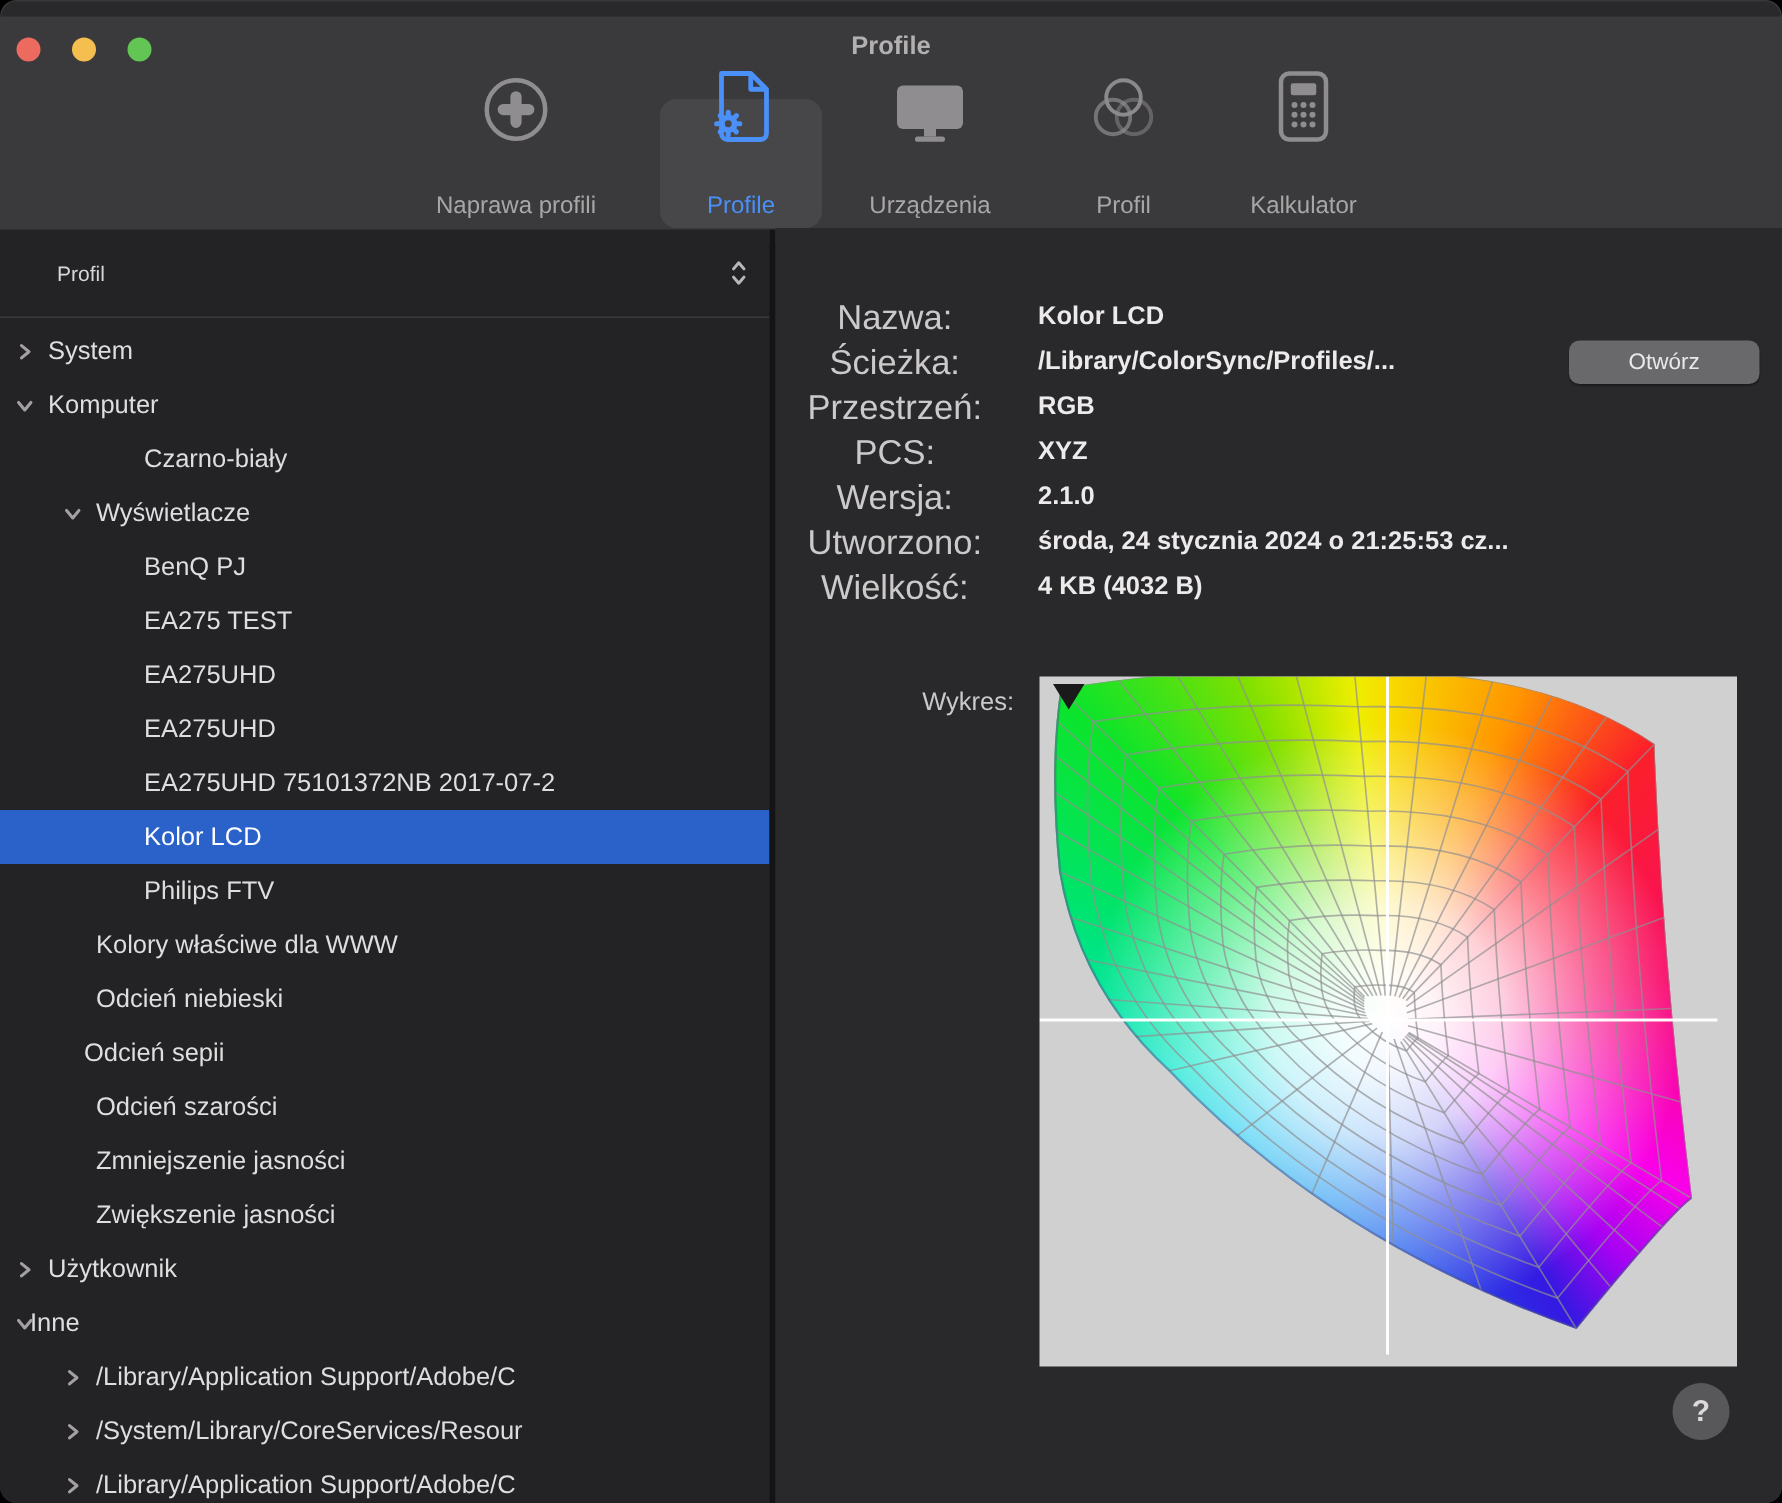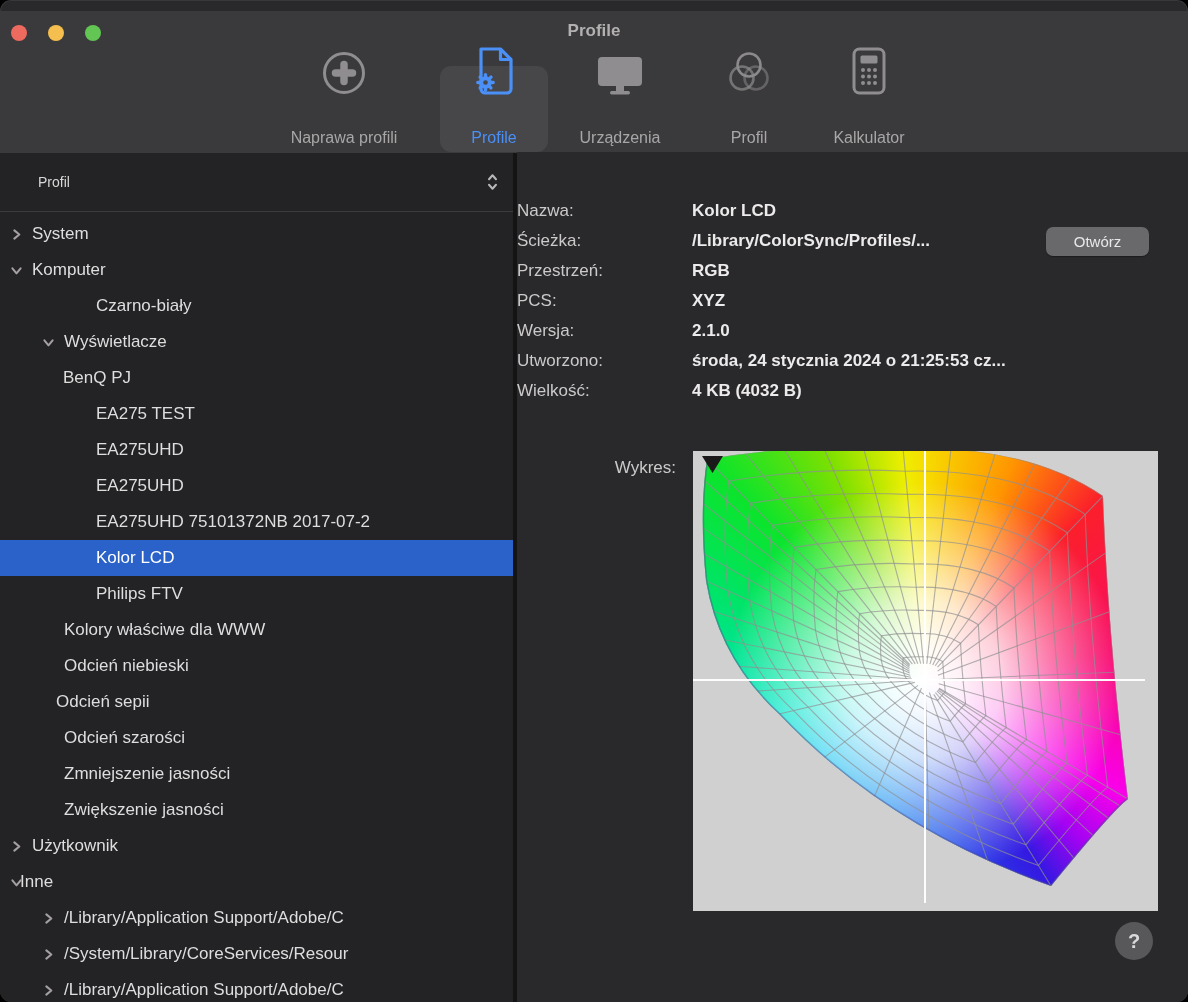--- a/index.html
+++ b/index.html
@@ -32,23 +32,23 @@
   .tree{position:absolute;left:0;top:63px;width:513px;}
   .trow{position:relative;height:36px;line-height:36px;font-size:17px;color:#dfdedf;white-space:nowrap;overflow:hidden;}
   .trow.selected{background:#2a62c9;color:#ffffff;}
   .trow .chev{position:absolute;top:11.5px;color:#a39fa4;display:inline-flex;}
   .trow .chev.expanded{transform:rotate(90deg);}
   .vdivider{position:absolute;left:513px;top:153px;width:4px;height:849px;background:#141414;}
   
   .main{position:absolute;left:517px;top:152px;width:671px;height:850px;background:#29282a;}
   .details{position:absolute;left:0;top:44px;width:671px;}
   .drow{display:flex;height:30px;align-items:center;}
-  .dlabel{width:159px;text-align:left;font-size:17px;color:#cbc9ca;flex:0 0 159px;}
+  .dlabel{width:159px;text-align:center;font-size:23px;color:#cbc9ca;flex:0 0 159px;}
   .dvalue{margin-left:16px;font-size:17px;font-weight:700;color:#eceaeb;white-space:nowrap;}
-  .open-btn{position:absolute;left:529px;top:75px;width:103px;height:29px;border:none;border-radius:7px;
+  .open-btn{position:absolute;left:529px;top:75px;width:127px;height:29px;border:none;border-radius:7px;
             background:#69686b;color:#e9e7e8;font-size:15px;font-family:inherit;box-shadow:0 1px 1px rgba(0,0,0,.3);}
   .chart-label{position:absolute;left:0;top:306px;width:159px;text-align:right;font-size:17px;color:#cbc9ca;}
   .chart{position:absolute;left:176px;top:299px;width:465px;height:460px;background:#d1d0d1;overflow:hidden;}
   .gamut-fill{position:absolute;left:0;top:0;width:465px;height:460px;}
   .gamut-svg{position:absolute;left:0;top:0;}
   .help-btn{position:absolute;left:598px;top:770px;width:38px;height:38px;border-radius:50%;background:#58575a;
             color:#dbd9da;font-size:20px;font-weight:700;text-align:center;line-height:38px;cursor:default;}
 </style>
 </head>
 <body>
@@ -149,21 +149,21 @@
             <svg width="13" height="13" viewBox="0 0 12 12">
               <path d="M4 2.2 L8.6 6 L4 9.8" fill="none" stroke="currentColor" stroke-width="1.9" stroke-linecap="round" stroke-linejoin="round"></path>
             </svg>
           </span><span style="padding-left: 32px;">Komputer</span></div>
         <div class="trow"><span style="padding-left: 96px;">Czarno-biały</span></div>
         <div class="trow"><span class="chev expanded" style="left: 42px;">
             <svg width="13" height="13" viewBox="0 0 12 12">
               <path d="M4 2.2 L8.6 6 L4 9.8" fill="none" stroke="currentColor" stroke-width="1.9" stroke-linecap="round" stroke-linejoin="round"></path>
             </svg>
           </span><span style="padding-left: 64px;">Wyświetlacze</span></div>
-        <div class="trow"><span style="padding-left: 63px;">BenQ PJ</span></div>
+        <div class="trow"><span style="padding-left: 96px;">BenQ PJ</span></div>
         <div class="trow"><span style="padding-left: 96px;">EA275 TEST</span></div>
         <div class="trow"><span style="padding-left: 96px;">EA275UHD</span></div>
         <div class="trow"><span style="padding-left: 96px;">EA275UHD</span></div>
         <div class="trow"><span style="padding-left: 96px;">EA275UHD 75101372NB 2017-07-2</span></div>
         <div class="trow selected"><span style="padding-left: 96px;">Kolor LCD</span></div>
         <div class="trow"><span style="padding-left: 96px;">Philips FTV</span></div>
         <div class="trow"><span style="padding-left: 64px;">Kolory właściwe dla WWW</span></div>
         <div class="trow"><span style="padding-left: 64px;">Odcień niebieski</span></div>
         <div class="trow"><span style="padding-left: 56px;">Odcień sepii</span></div>
         <div class="trow"><span style="padding-left: 64px;">Odcień szarości</span></div>

